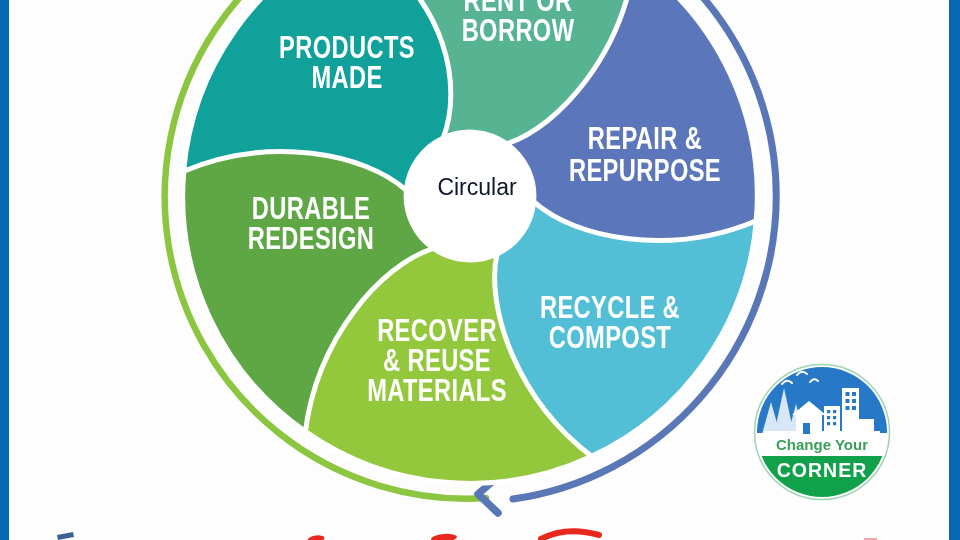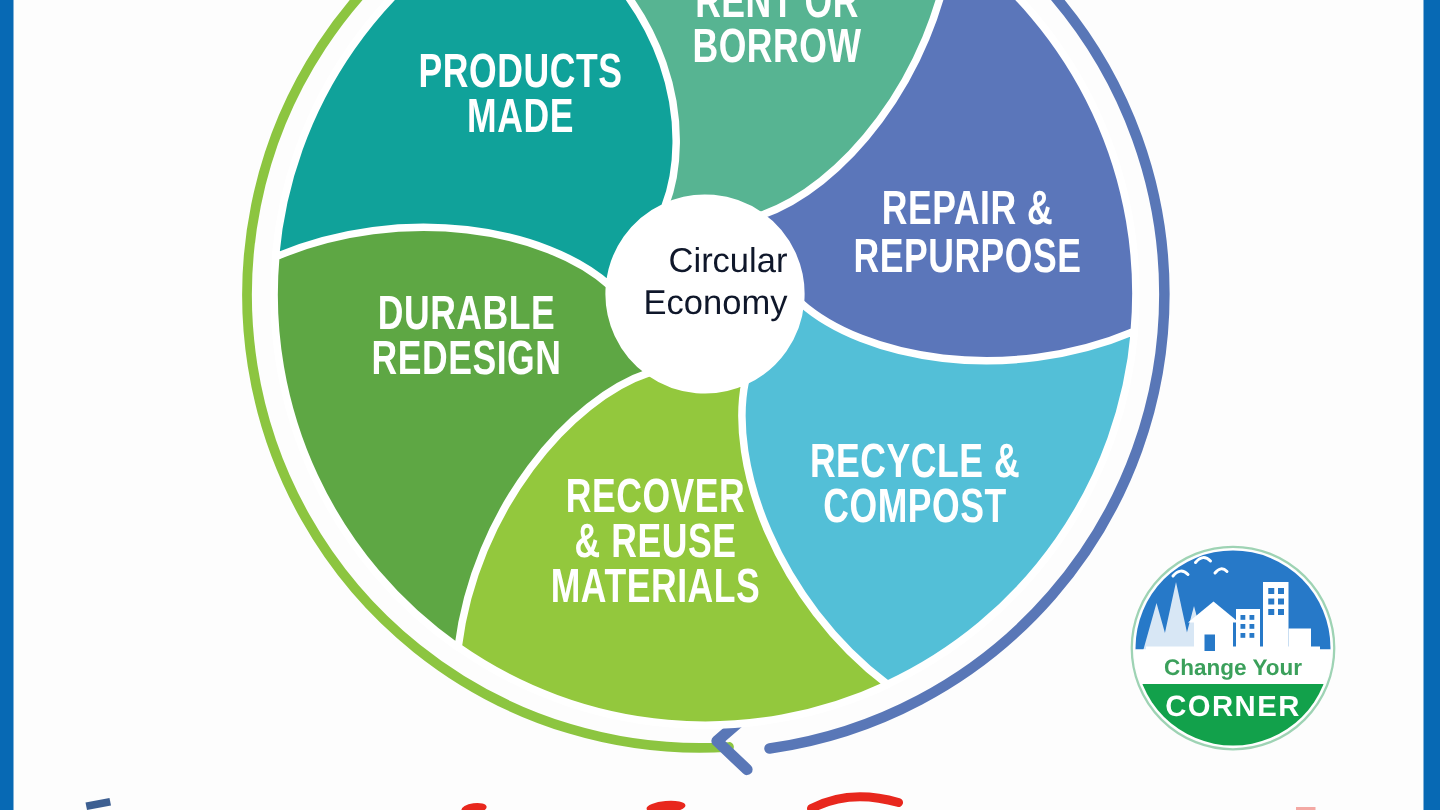--- a/index.html
+++ b/index.html
@@ -127,16 +127,15 @@
   <div>DURABLE</div>
   <div>REDESIGN</div>
 </div>
 <div class="petal-label" style="left:347px;top:62px;">
   <div>PRODUCTS</div>
   <div>MADE</div>
 </div>
 
 <div class="center-label" style="left:477px;top:187px;">
   <div>Circular</div>
-  <div>Economy</div>
 </div>
 
 </div>
 
 </body></html>

